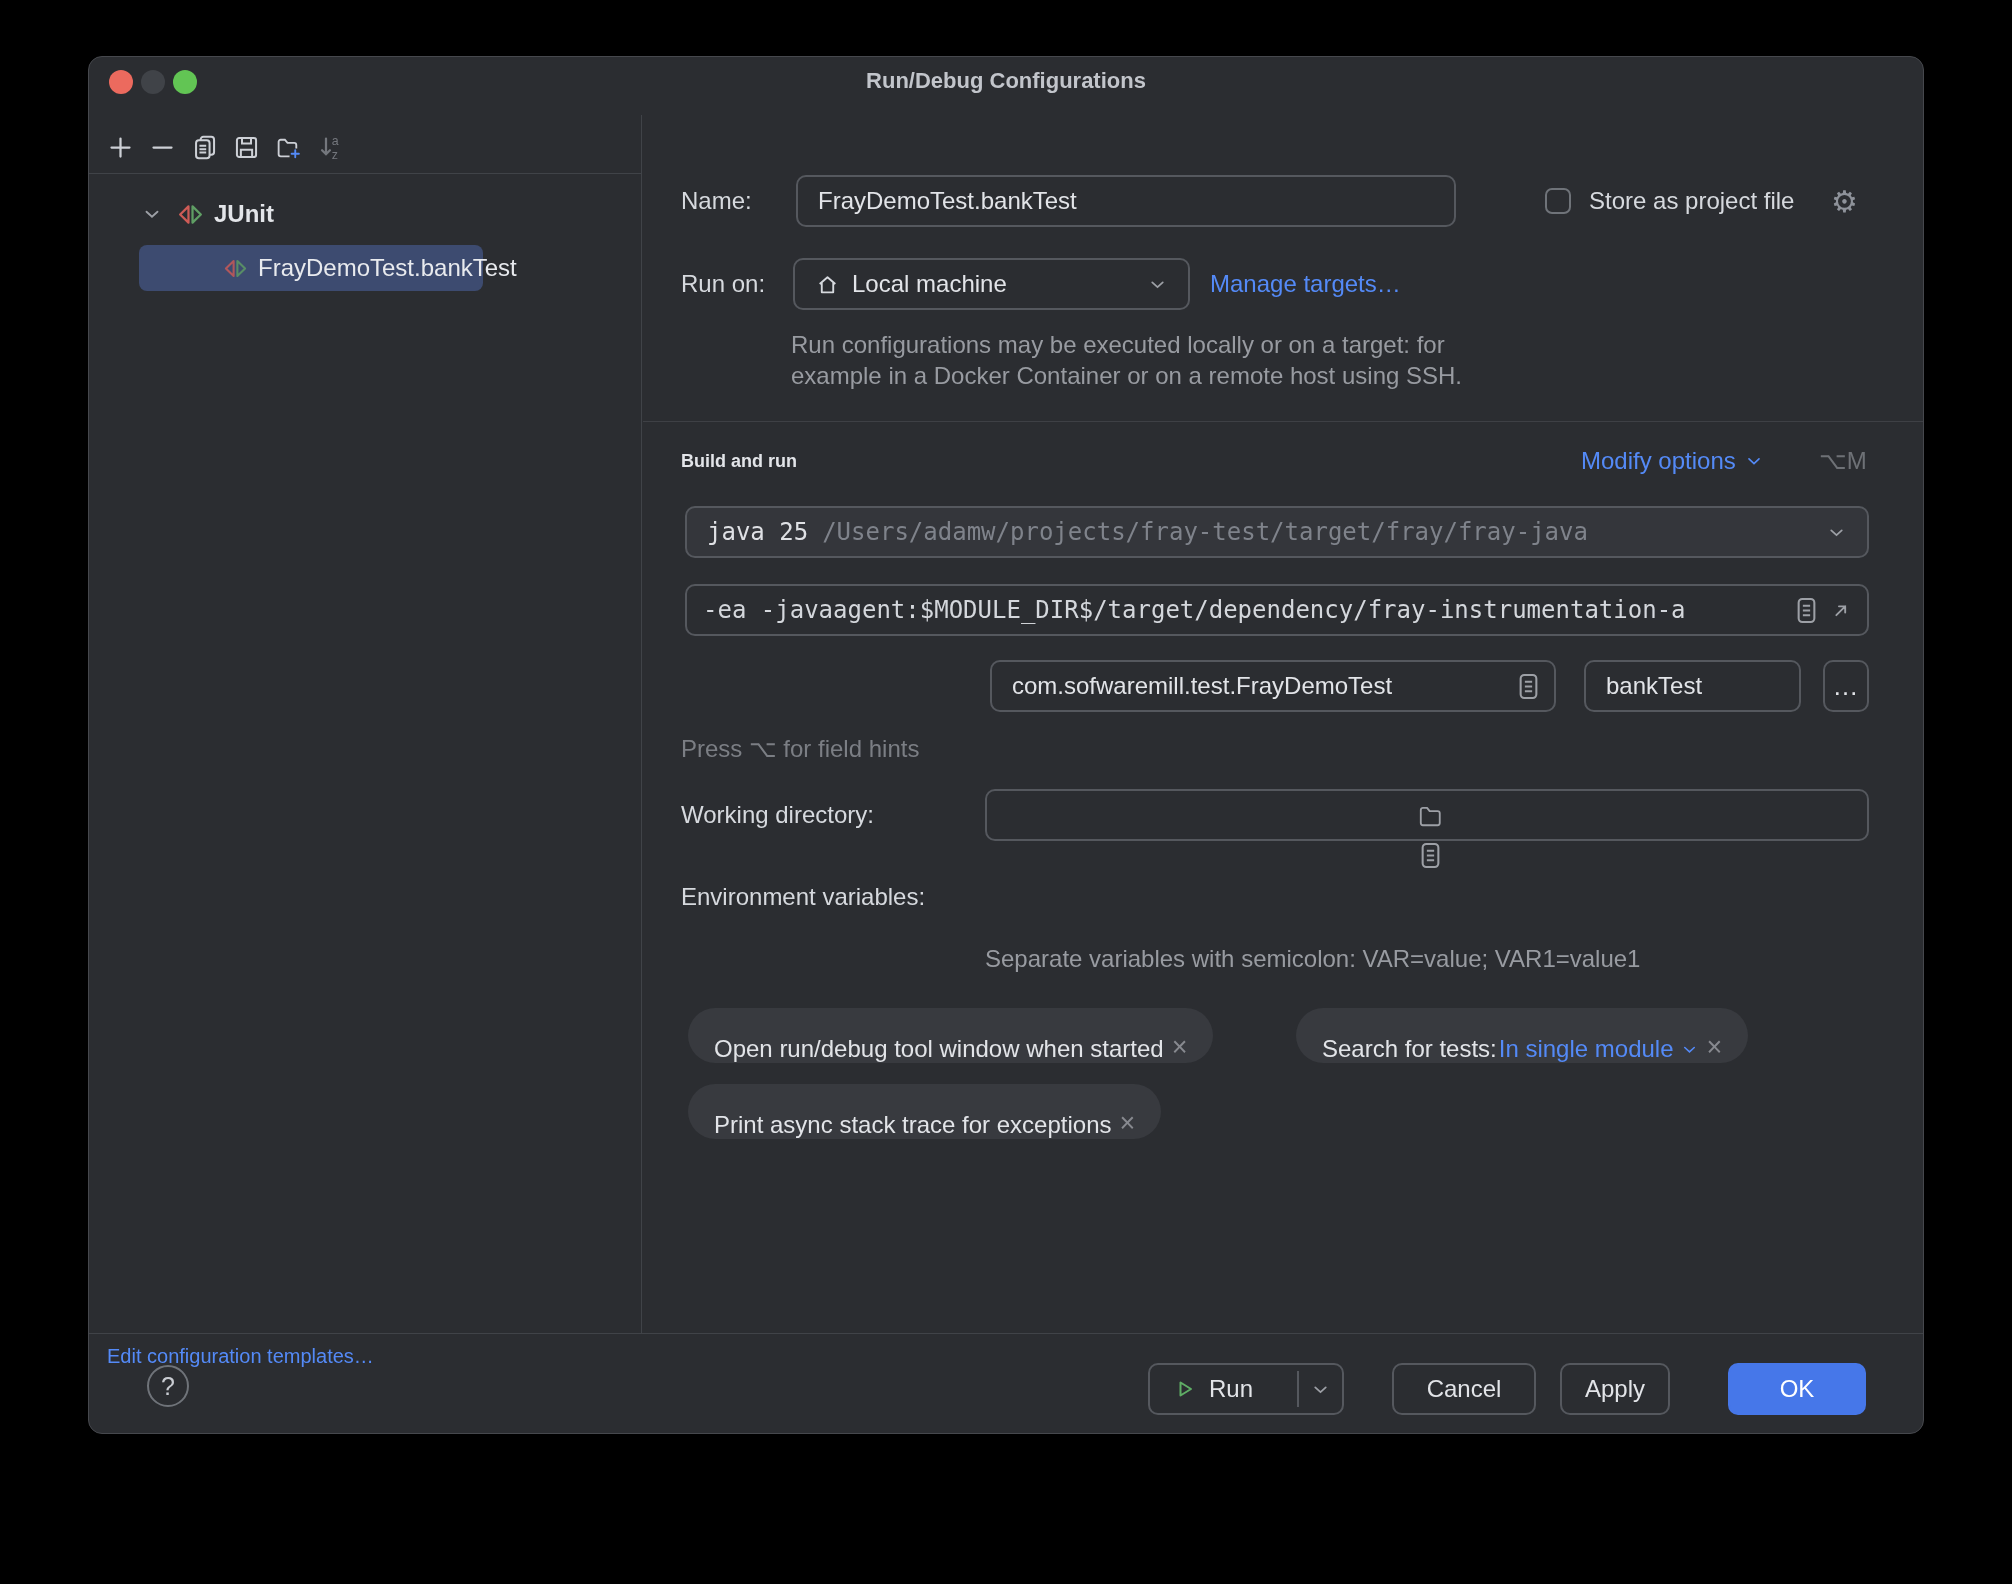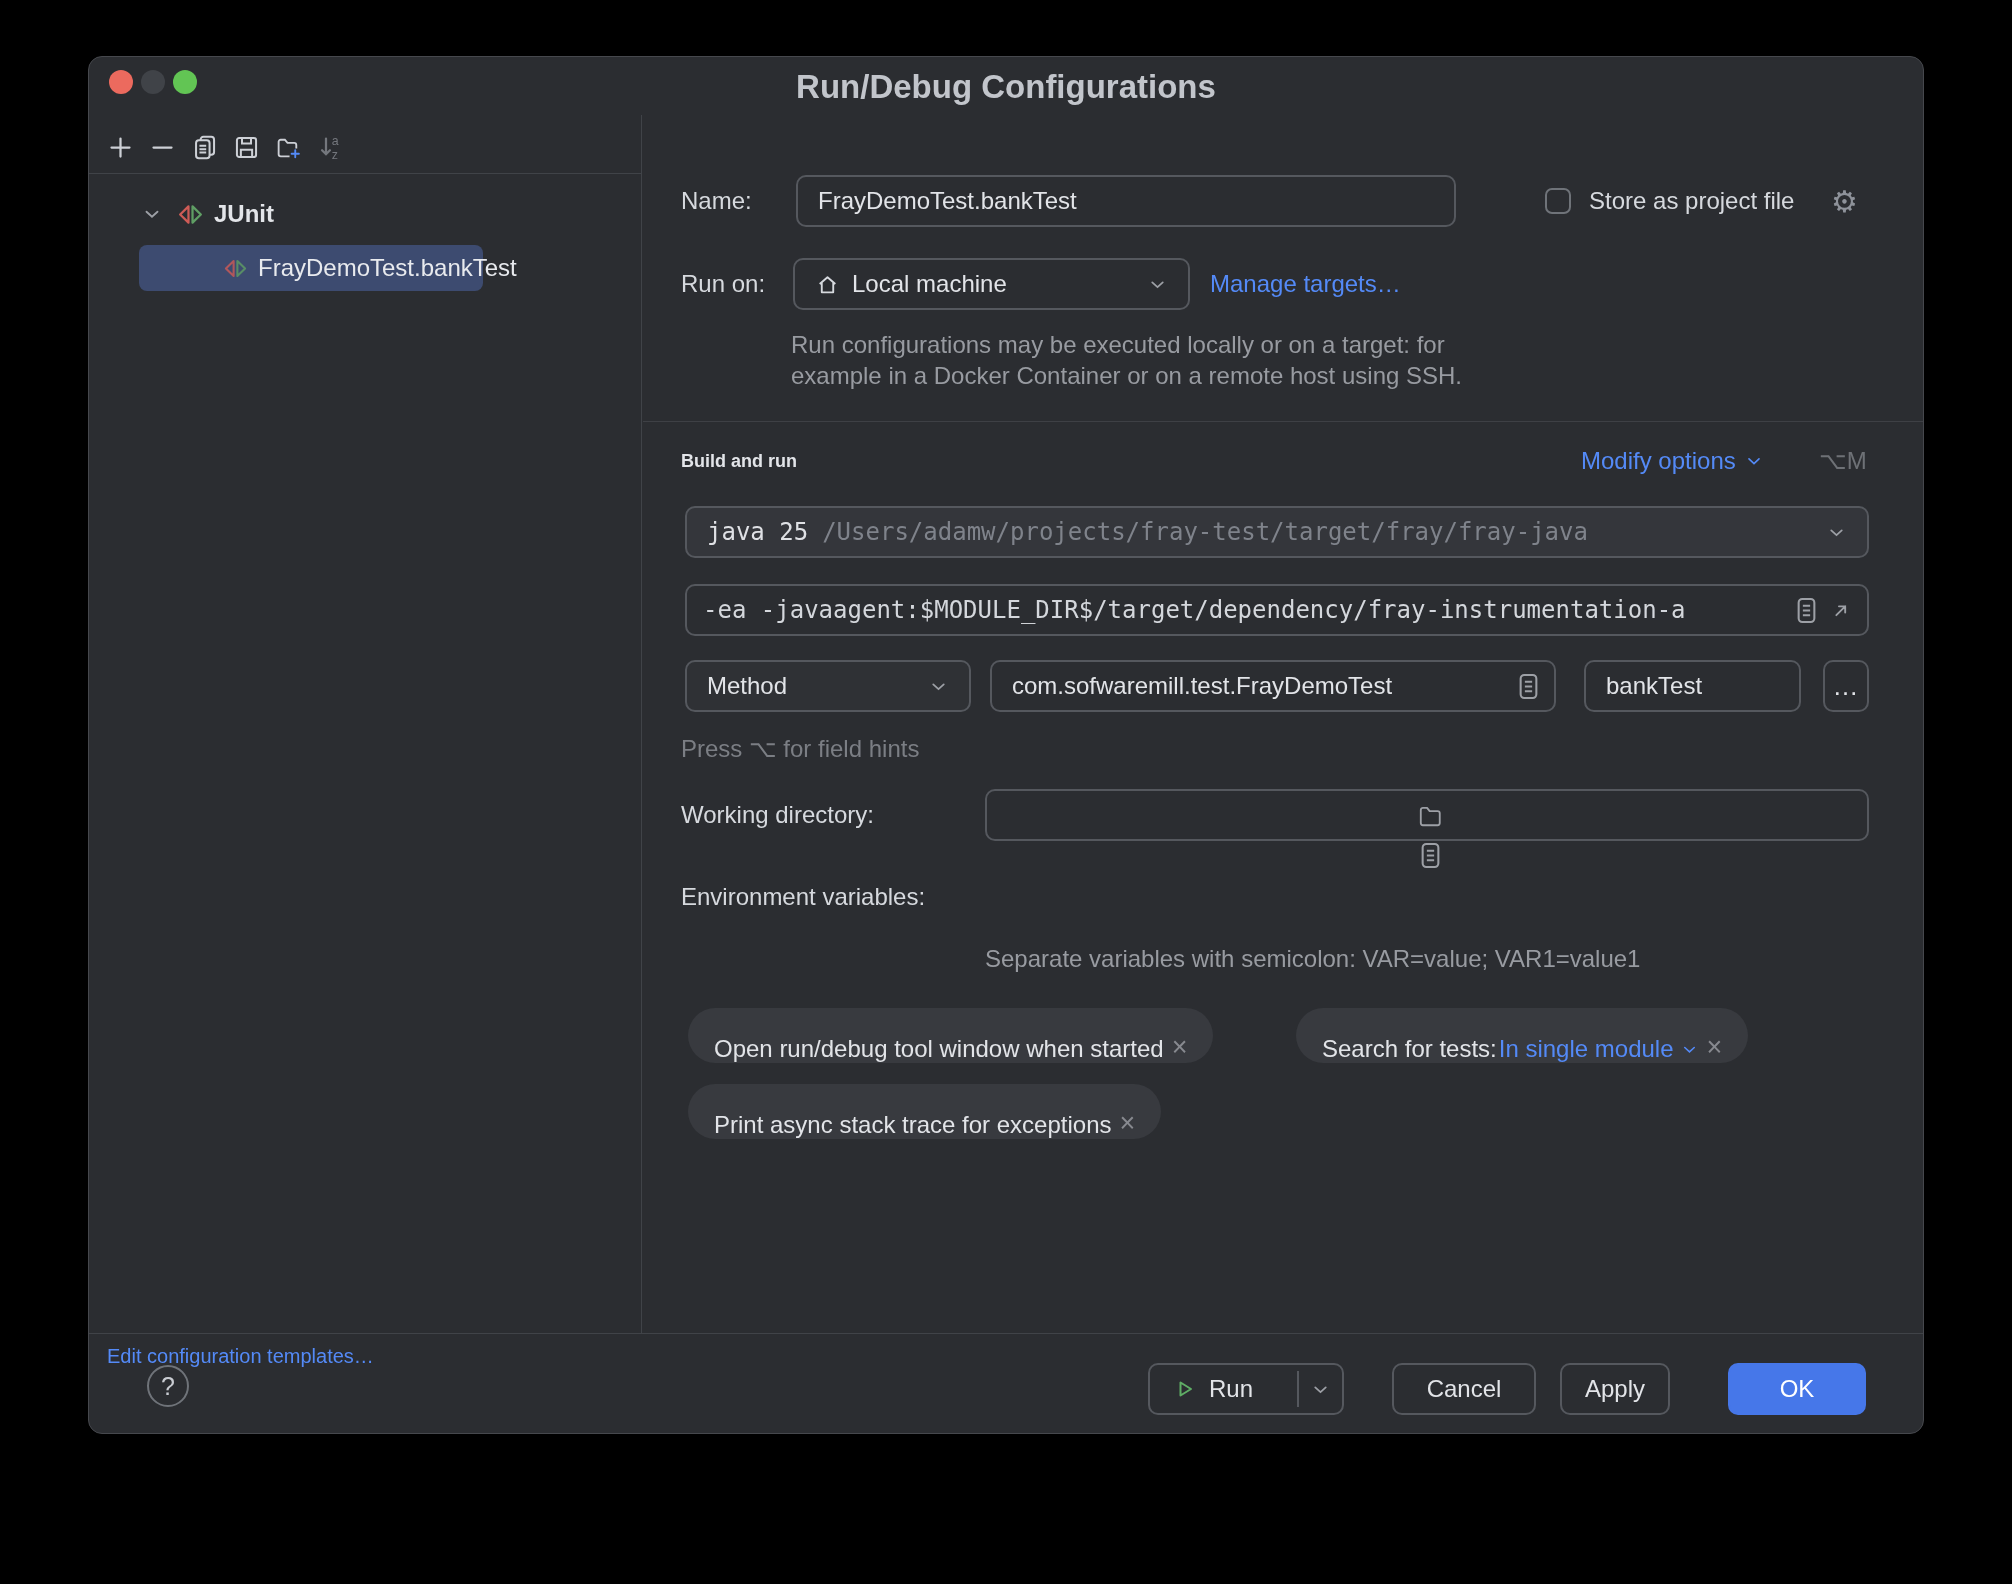--- a/index.html
+++ b/index.html
@@ -2,21 +2,21 @@
 <html><head>
 <meta charset="utf-8">
 <style>
   html,body{margin:0;padding:0;width:2012px;height:1584px;background:#000;overflow:hidden;
     font-family:"Liberation Sans", sans-serif;-webkit-font-smoothing:antialiased;}
   .mono{font-family:"DejaVu Sans Mono", monospace;}
   #window{position:absolute;left:88px;top:56px;width:1836px;height:1378px;background:#2b2d31;
     border:1px solid #46484d;border-radius:14px;overflow:hidden;box-sizing:border-box;}
   .abs{position:absolute;}
   .tl{width:24px;height:24px;border-radius:50%;}
-  #title{left:0;right:0;top:11px;text-align:center;font-size:33px;font-weight:bold;color:#c2c5cb;}
+  #title{left:0;right:0;top:11px;text-align:center;font-size:22px;font-weight:bold;color:#c2c5cb;}
   
   #sidebar{left:0;top:58px;width:553px;height:1218px;border-right:1px solid #404348;box-sizing:border-box;}
   #side-toolbar{left:0;top:8px;height:48px;display:flex;align-items:center;gap:15px;padding-left:18px;}
   .tb-icon{width:27px;height:27px;display:flex;align-items:center;justify-content:center;}
   #toolbar-divider{left:0;top:58px;width:552px;height:1px;background:#404348;}
   .tree-row{height:46px;display:flex;align-items:center;}
   #tree-group{left:0;top:76px;width:552px;}
   #tree-group .lbl{font-size:24px;font-weight:bold;color:#e3e5e9;margin-left:10px;}
   #tree-selected{left:50px;top:130px;width:344px;border-radius:8px;background:#3d4b70;padding-left:84px;box-sizing:border-box;}
   #tree-selected .lbl{font-size:24px;color:#e8eaee;margin-left:10px;}
@@ -177,28 +177,20 @@
           <path d="M8 8h6M8 12h6M8 16h6"></path>
         </svg>
     </span>
     <span>
       <svg width="25" height="25" viewBox="0 0 24 24" fill="none" stroke="#9da0a6" stroke-width="1.8" stroke-linecap="round">
           <path d="M8 16.5 16.5 8M10.5 8h6v6"></path>
         </svg>
     </span>
   </div>
 
-  <div class="abs field kind" style="left:596px;top:603px;width:286px;">
-    <span class="flex1">Method</span>
-    <span>
-      <svg width="21" height="21" viewBox="0 0 24 24" fill="none" stroke="#9da0a6" stroke-width="2" stroke-linecap="round">
-          <path d="M6 9.5 12 15l6-5.5"></path>
-        </svg>
-    </span>
-  </div>
   <div class="abs field" style="left:901px;top:603px;width:566px;padding-right:12px;">
     <span class="flex1 nowrap">com.sofwaremill.test.FrayDemoTest</span>
     <span>
       <svg width="27" height="29" viewBox="0 0 22 24" fill="none" stroke="#9da0a6" stroke-width="1.7">
           <rect x="4.5" y="2.5" width="13" height="19" rx="3"></rect>
           <path d="M8 8h6M8 12h6M8 16h6"></path>
         </svg>
     </span>
   </div>
   <div class="abs field" style="left:1495px;top:603px;width:217px;">

